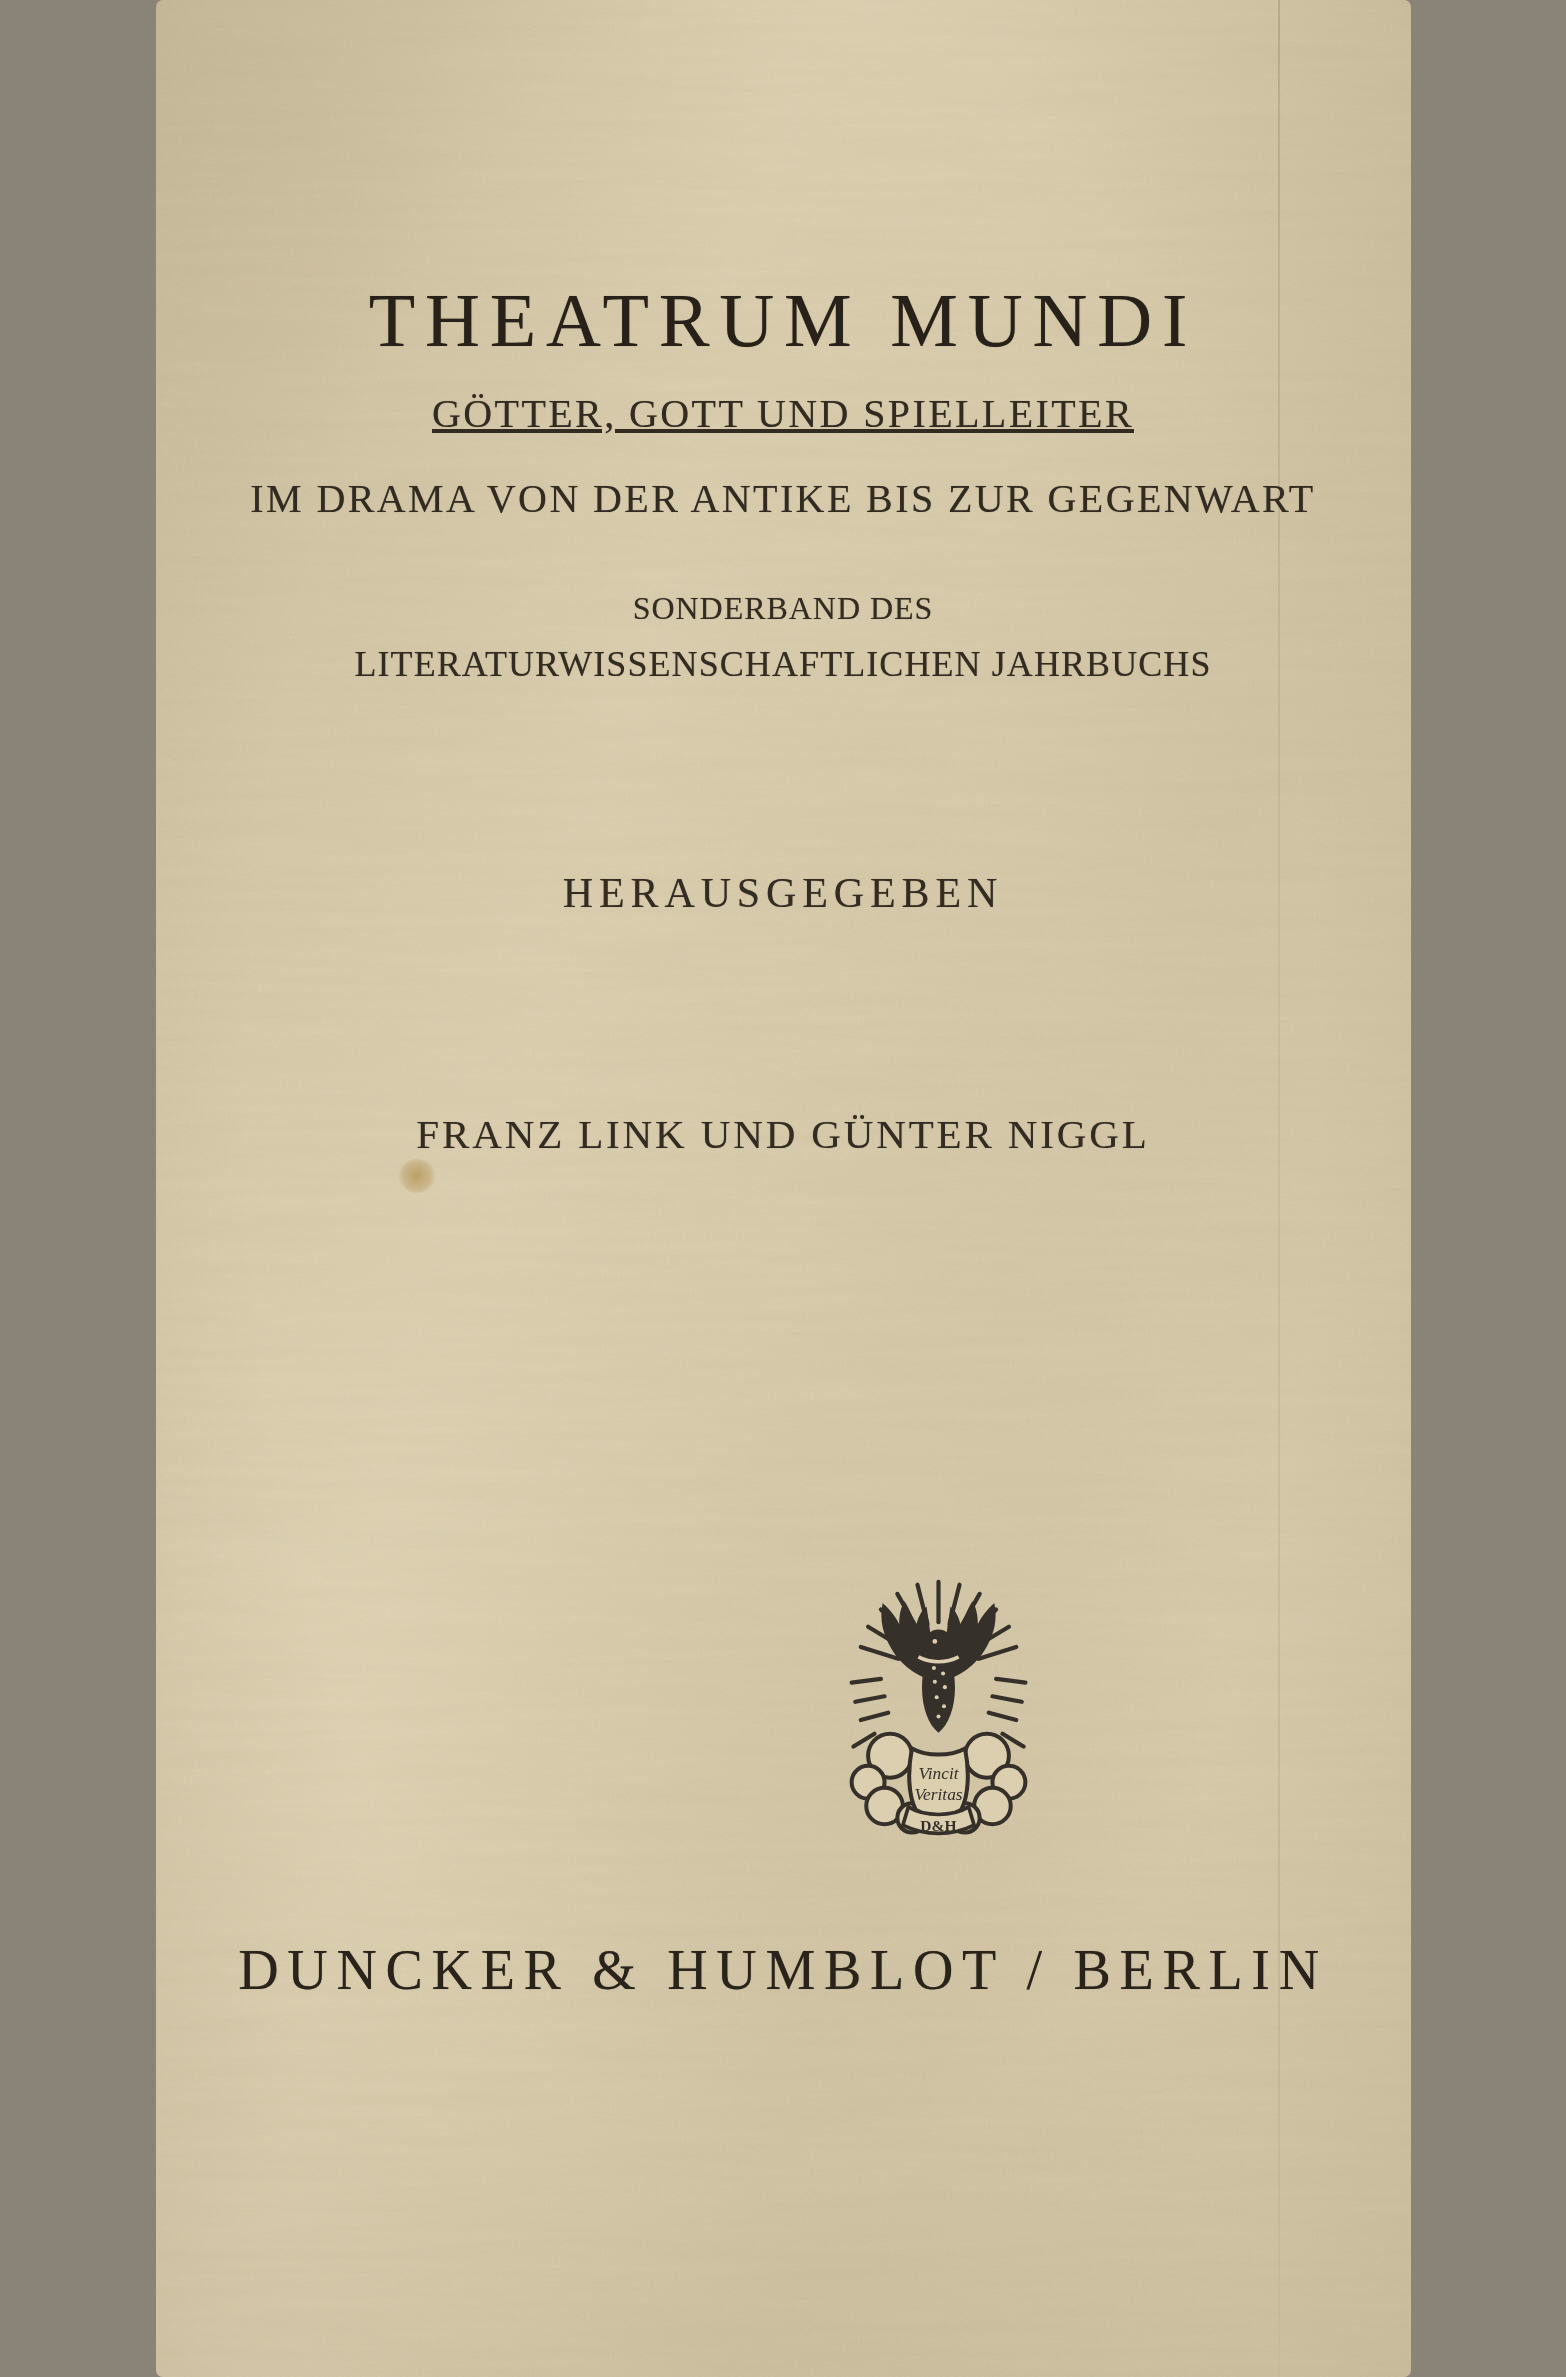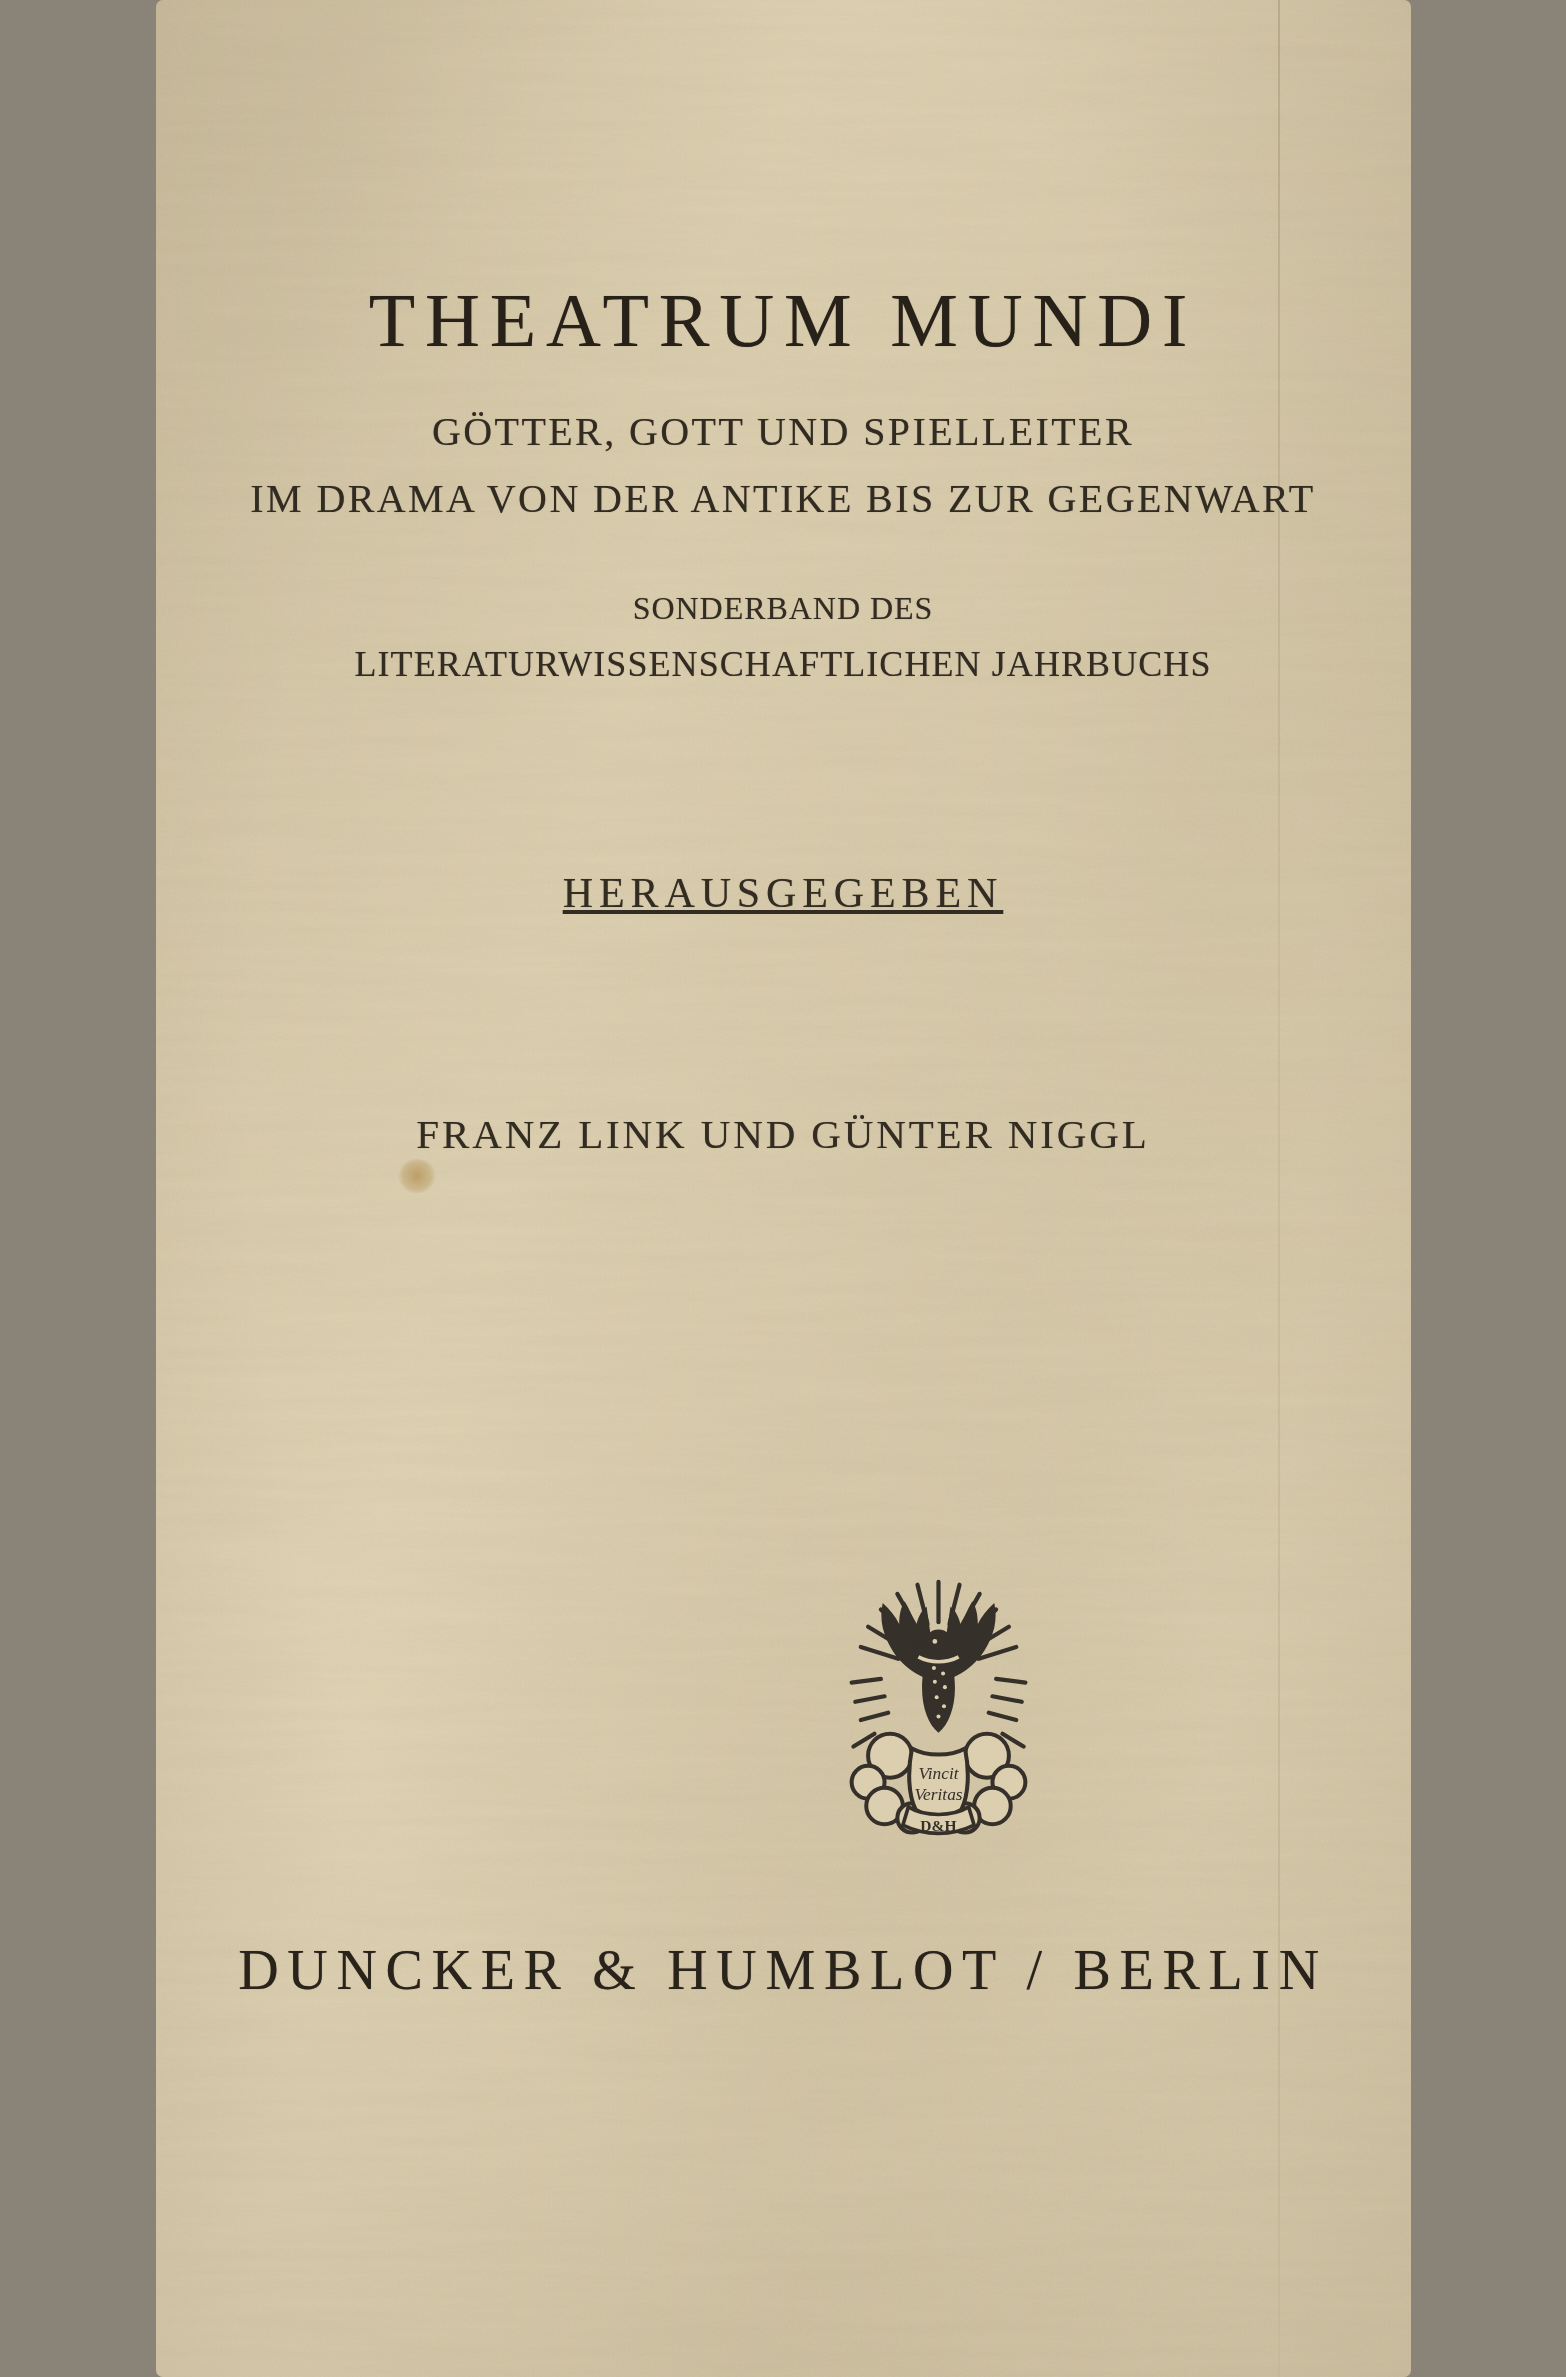--- a/index.html
+++ b/index.html
@@ -59,25 +59,25 @@
     line-height: 1;
     text-shadow: 0 0 0.9px rgba(45,35,22,0.45);
   }
   .title {
     top: 282px;
     font-size: 76px;
     letter-spacing: 0.13em;
     color: #272119;
     font-weight: 500;
   }
-  .subtitle1 { top: 412px; font-size: 40px; letter-spacing: 0.06em; color: #322b22; }
+  .subtitle1 { top: 394px; font-size: 40px; letter-spacing: 0.06em; color: #322b22; text-decoration: underline; }
   .subtitle2 { top: 479px; font-size: 40px; letter-spacing: 0.06em; color: #322b22; }
   .series1   { top: 592px; font-size: 32px; letter-spacing: 0.03em; color: #332c23; text-align: center; }
   .series2   { top: 646px; font-size: 36px; letter-spacing: 0.03em; color: #332c23; }
-  .heraus    { top: 872px;  font-size: 42px; letter-spacing: 0.14em; color: #332c23; text-decoration: underline; }
+  .heraus    { top: 872px;  font-size: 42px; letter-spacing: 0.14em; color: #332c23; }
   .von       { top: 978px; font-size: 42px; letter-spacing: 0.10em; color: #332c23; }
   .editors   { top: 1114px; font-size: 41px; letter-spacing: 0.07em; color: #332c23; }
   .publisher {
     top: 1942px;
     font-size: 56px;
     letter-spacing: 0.155em;
     color: #29231b;
   }
   .emblem {
     position: absolute;

